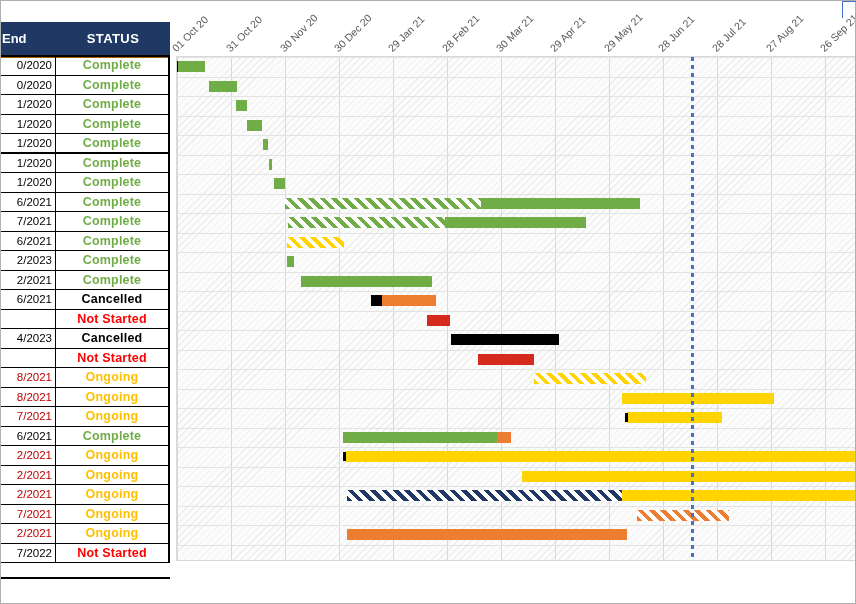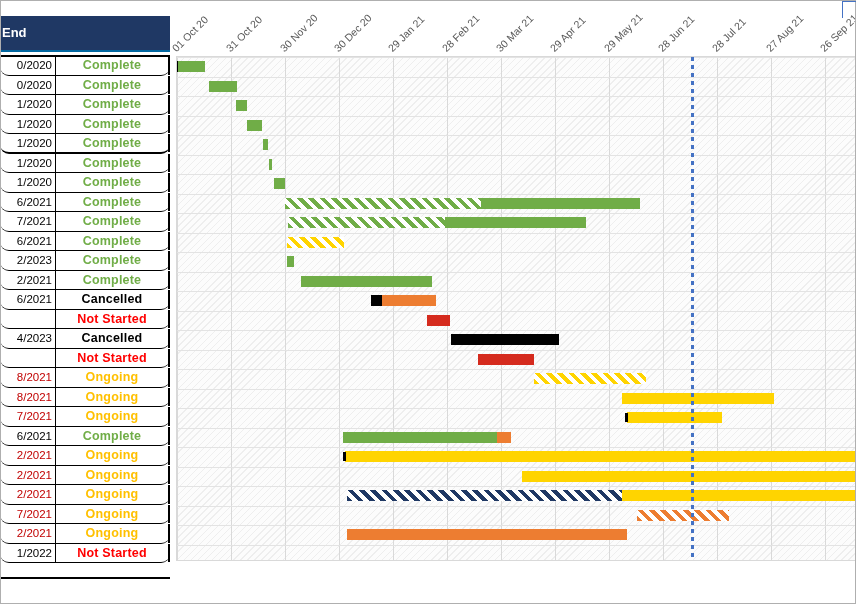--- a/index.html
+++ b/index.html
@@ -11,36 +11,36 @@
     position:relative;
   }
   #root{position:absolute;inset:0;background:#ffffff;}
 
   
   #table-pane{
     position:absolute;left:0;top:0;width:170px;height:580px;
     background:#ffffff;overflow:hidden;
   }
   #table-header{
-    position:absolute;left:0;top:16px;width:170px;height:34px;
+    position:absolute;left:0;top:22px;width:170px;height:34px;
     background:#1F3864;
-    border-bottom:2px solid #0369a1;
+    border-bottom:2px solid #a16207;
   }
   #table-header .th{
     position:absolute;top:0;height:34px;line-height:34px;
     color:#ffffff;font-weight:bold;font-size:13px;
   }
   #th-end{left:0;width:56px;text-align:left;padding-left:2px;box-sizing:border-box;}
   #th-status{left:58px;width:110px;text-align:center;letter-spacing:.4px;}
 
   #table-body{position:absolute;left:0;top:56px;width:170px;}
   .trow{
     position:relative;height:19.5px;box-sizing:border-box;
     border-bottom:1px solid #000;
-    display:flex;align-items:center;border-radius:9px;
+    display:flex;align-items:center;
   }
   .trow.thick{border-bottom:2px solid #000;}
   .cell-end{
     width:56px;height:100%;box-sizing:border-box;
     border-right:1px solid #000;
     display:flex;align-items:center;justify-content:flex-end;
     padding-right:3px;font-size:11.5px;color:#000;
   }
   .cell-end.red{color:#C00000;}
   .cell-status{
@@ -134,20 +134,21 @@
 <body>
 
 <div id="root">
 
   <div id="top-strip"></div>
 
   <div id="table-pane">
 
     <div id="table-header">
       <div class="th" id="th-end">End</div>
+      <div class="th" id="th-status">STATUS</div>
     </div>
 
     <div id="table-top-rule"></div>
     <div id="table-body">
         <div class="trow">
           <div class="cell-end">0/2020</div>
           <div class="cell-status st-complete">Complete</div>
         </div>
         <div class="trow">
           <div class="cell-end">0/2020</div>
@@ -239,21 +240,21 @@
         </div>
         <div class="trow">
           <div class="cell-end red">7/2021</div>
           <div class="cell-status st-ongoing">Ongoing</div>
         </div>
         <div class="trow">
           <div class="cell-end red">2/2021</div>
           <div class="cell-status st-ongoing">Ongoing</div>
         </div>
         <div class="trow">
-          <div class="cell-end">1/2022</div>
+          <div class="cell-end">7/2022</div>
           <div class="cell-status st-notstarted">Not Started</div>
         </div>
       </div>
     <div id="table-bottom-rule"></div>
   </div>
 
   <div id="chart-pane">
 
     <div id="axis">
         <div class="tick" style="left: 2px;">01 Oct 20</div>

